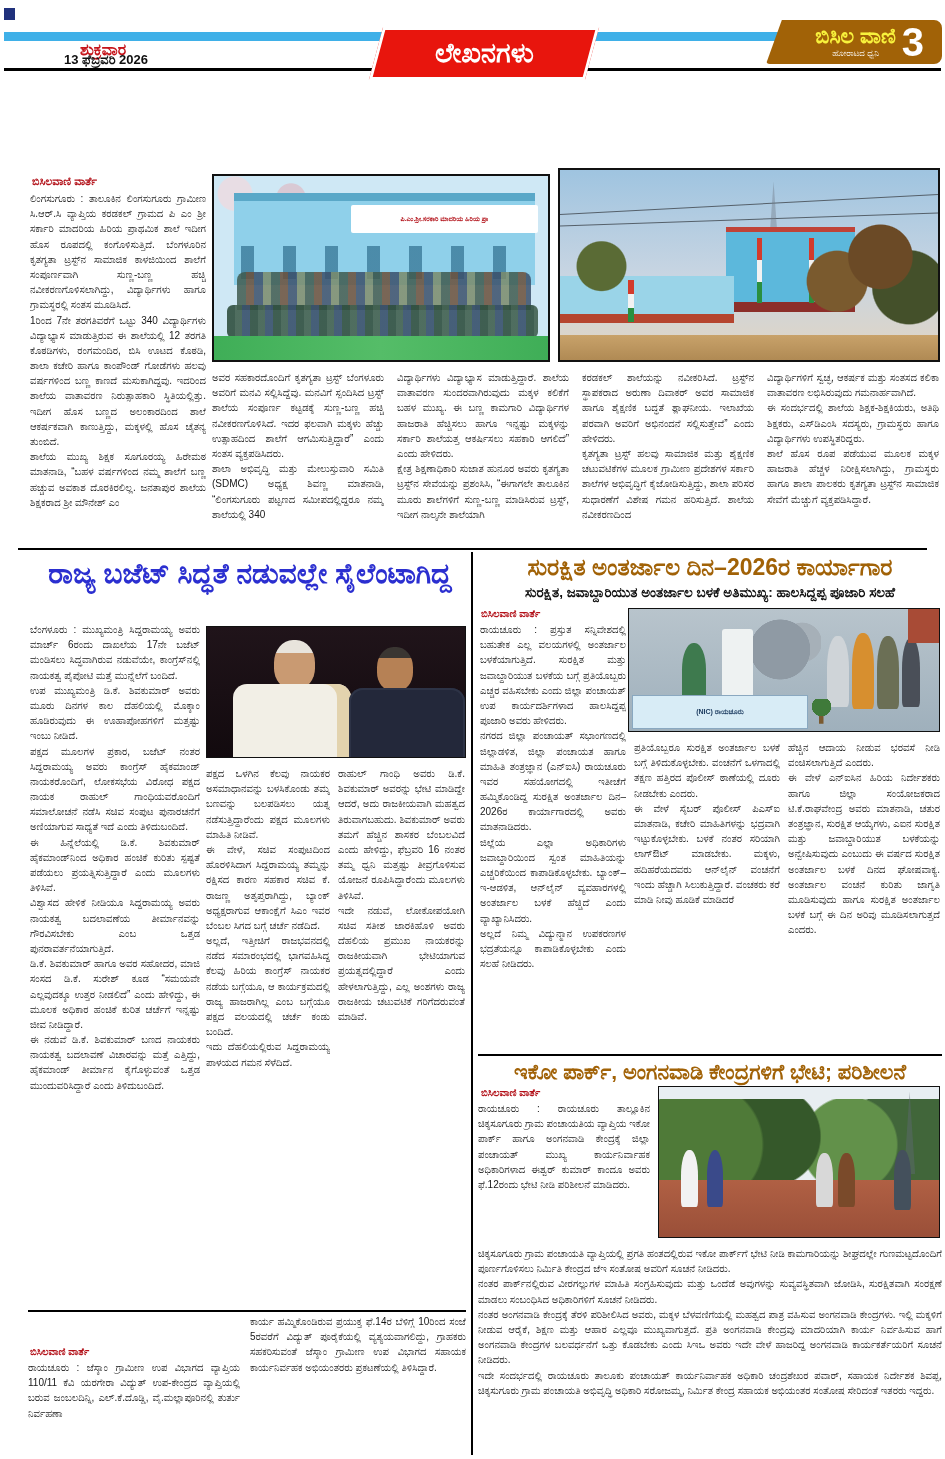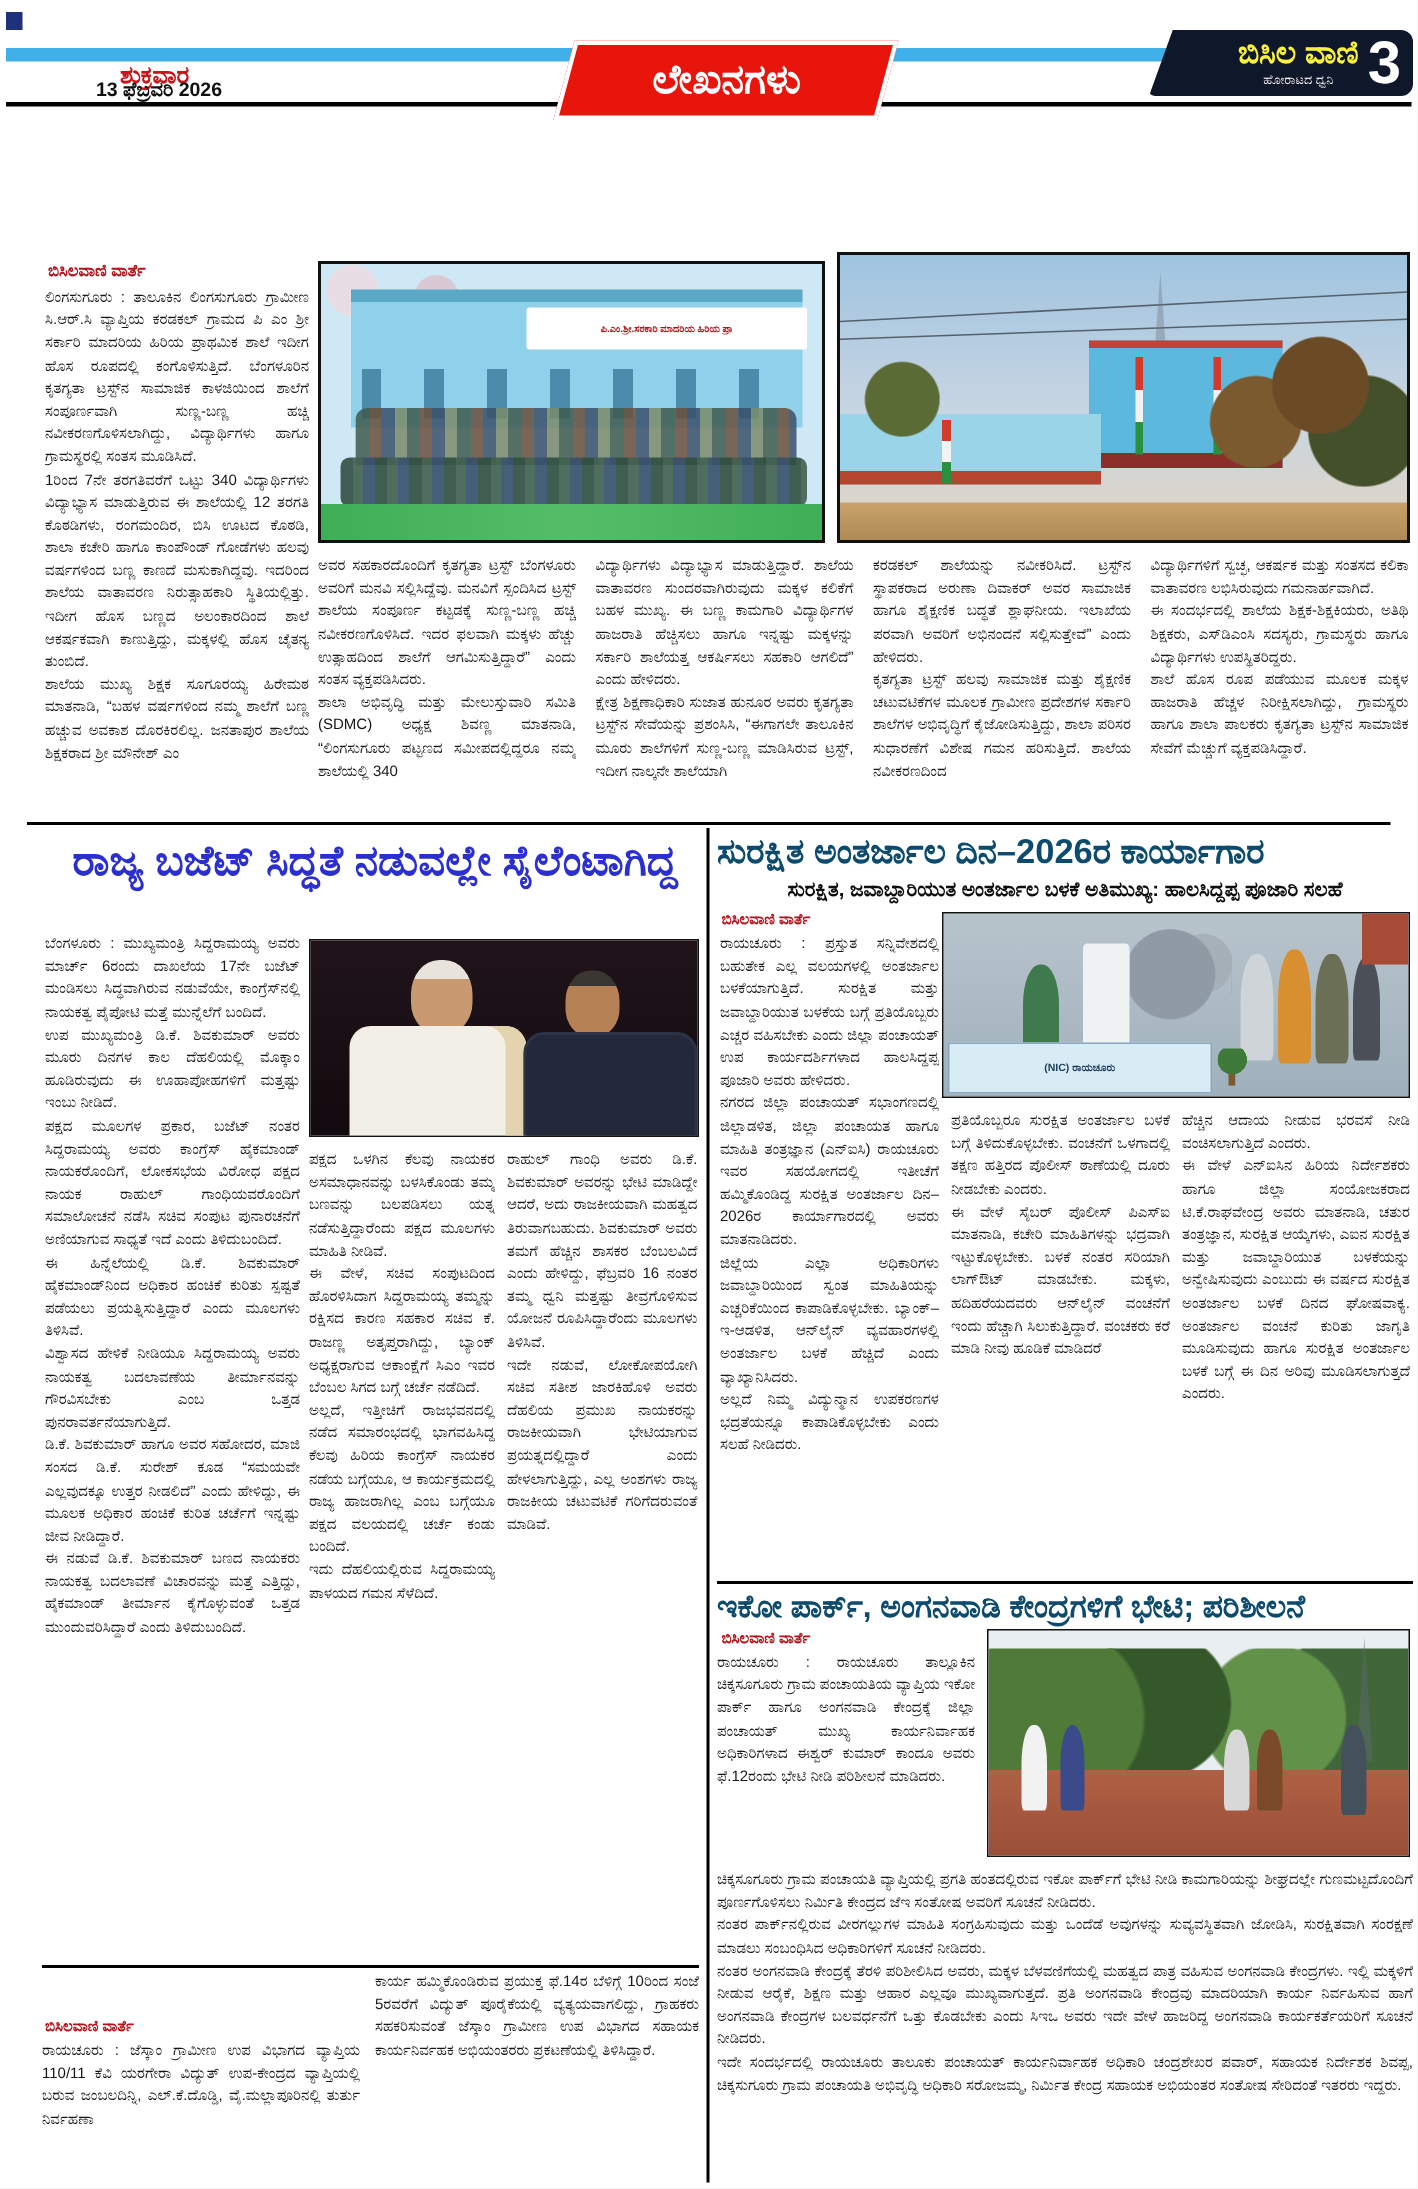--- a/index.html
+++ b/index.html
@@ -6,27 +6,27 @@
   .page{position:relative;width:945px;height:1459px;background:#ffffff;overflow:hidden;
         font-family:"Liberation Sans","DejaVu Sans",sans-serif;margin:0 auto;}
   .abs{position:absolute;}
   .bt{font-size:10px;line-height:1.52;text-align:justify;color:#161616;white-space:pre-line;overflow:hidden;}
   .byline{color:#b3121a;font-weight:bold;font-size:11px;}
   .rule{background:#000;}
   .photo{border:2px solid #111;overflow:hidden;box-sizing:border-box;background:#cfe8f5;}
   .fig{position:absolute;border-radius:45% 45% 10% 10%;}
   .hl-red{color:#d6201a;font-weight:bold;font-size:33px;line-height:1.32;text-align:center;}
   .hl-blue{color:#2b2fd0;font-weight:bold;font-size:28px;line-height:1.32;text-align:center;}
-  .hl-black{color:#0c4a6e;font-weight:bold;text-align:left;}
+  .hl-black{color:#a16207;font-weight:bold;text-align:center;}
   .subhl{color:#0e0e0e;font-weight:bold;font-size:13.5px;text-align:center;}
   .section-box{background:#e8150d;border:3px solid #fff;transform:skewX(-15deg);
                display:flex;align-items:center;justify-content:center;box-shadow:0 0 0 1px #e8150d inset;}
   .section-box span{transform:skewX(15deg);color:#fff;font-weight:bold;font-size:27px;}
-  .paper-box{background:#0f172a;border-radius:4px 8px 8px 4px;clip-path:polygon(9% 0,100% 0,100% 100%,0 100%);
-             display:flex;align-items:center;justify-content:flex-end;padding-right:8px;box-sizing:border-box;}
+  .paper-box{background:#a16207;border-radius:4px 8px 8px 4px;clip-path:polygon(9% 0,100% 0,100% 100%,0 100%);
+             display:flex;align-items:center;justify-content:flex-end;padding-right:18px;box-sizing:border-box;}
   .paper-name{color:#f8f23c;font-weight:bold;font-size:21px;line-height:1;text-align:center;}
   .paper-tag{color:#ffffff;font-size:8.5px;text-align:center;margin-top:2px;}
   .paper-num{color:#ffffff;font-weight:bold;font-size:40px;line-height:1;margin-left:6px;}
 </style>
 </head>
 <body>
 
 <div class="page">
 
   <div class="abs" style="left:4px;top:8px;width:11px;height:12px;background:#20317c;"></div>

